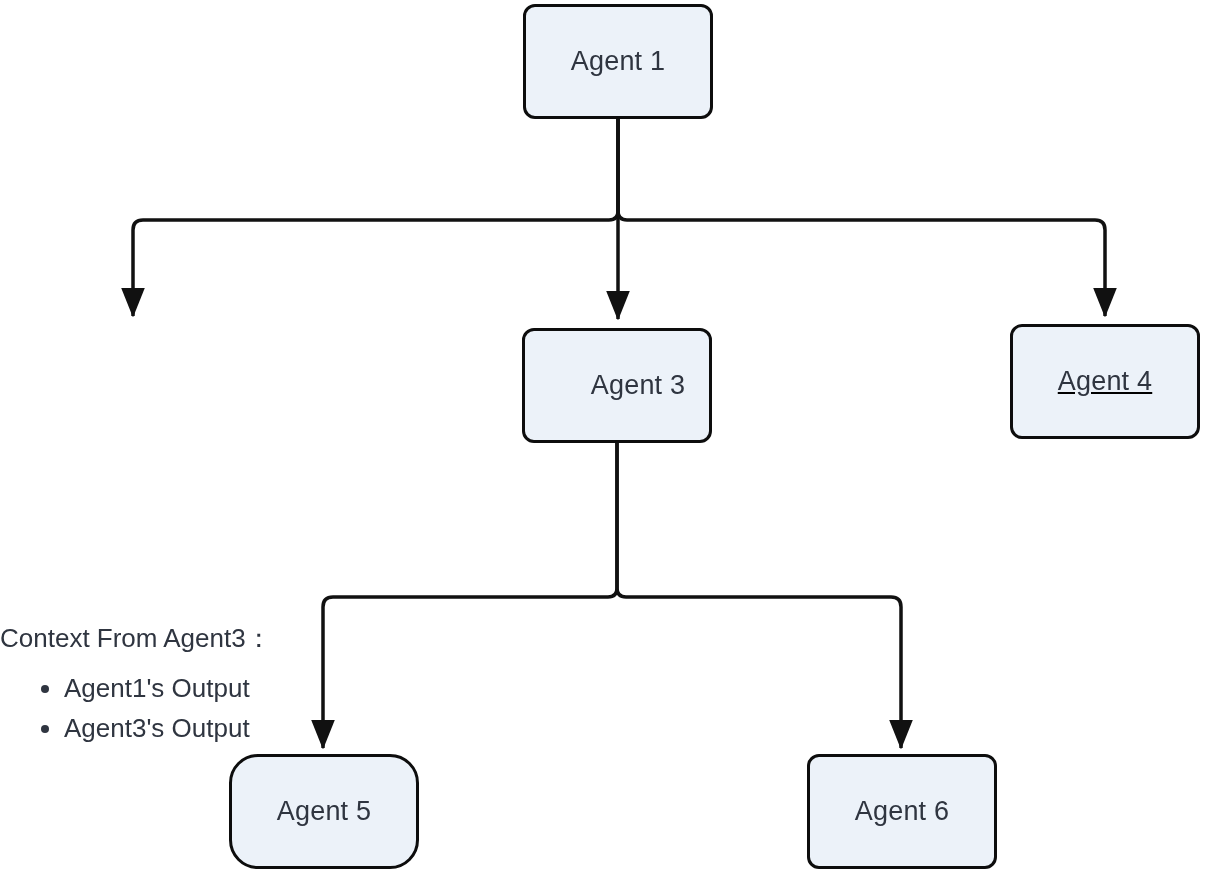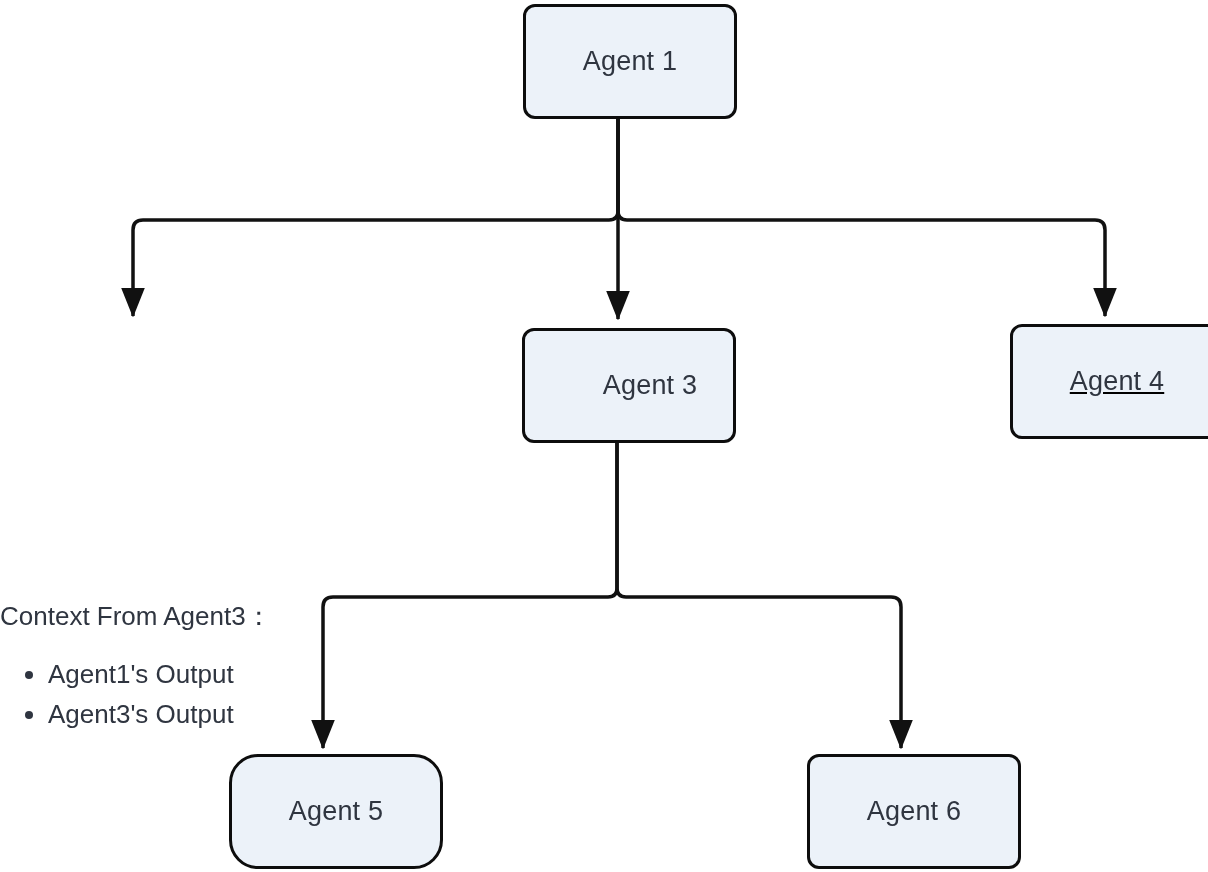--- a/index.html
+++ b/index.html
@@ -33,21 +33,21 @@
   }
   .edge {
     stroke: var(--edge);
     stroke-width: 3.5;
     fill: none;
   }
   .arrowhead { fill: var(--edge); }
 
   .node {
     position: absolute;
-    width: 214px;
+    width: 190px;
     height: 115px;
     background: var(--node-fill);
     border: 3.2px solid var(--node-border);
     border-radius: 12px;
     display: flex;
     align-items: center;
     justify-content: center;
   }
   .node-label {
     font-size: 27px;
@@ -57,31 +57,31 @@
   .node-a1 { left: 523px; top: 4px;   }
   .node-a2 { left: 38px;  top: 323px; }
   .node-a3 { left: 522px; top: 328px; padding-left: 42px; }
   .node-a4 { left: 1010px;top: 324px; text-decoration: underline; }
   .node-a5 { left: 229px; top: 754px; border-radius: 29px; }
   .node-a6 { left: 807px; top: 754px; text-align: center; }
 
   .annotation {
     position: absolute;
     left: 0;
-    top: 598px;
+    top: 620px;
     color: var(--text);
     font-size: 26px;
   }
   .annotation-title {
     line-height: 36px;
     white-space: nowrap;
   }
   .annotation-list {
-    margin: 20px 0 0 0;
-    padding-left: 48px;
+    margin: 12px 0 0 0;
+    padding-left: 64px;
     list-style: disc;
   }
   .annotation-list li {
     line-height: 40px;
     white-space: nowrap;
   }
 </style>
 </head>
 <body>
 

